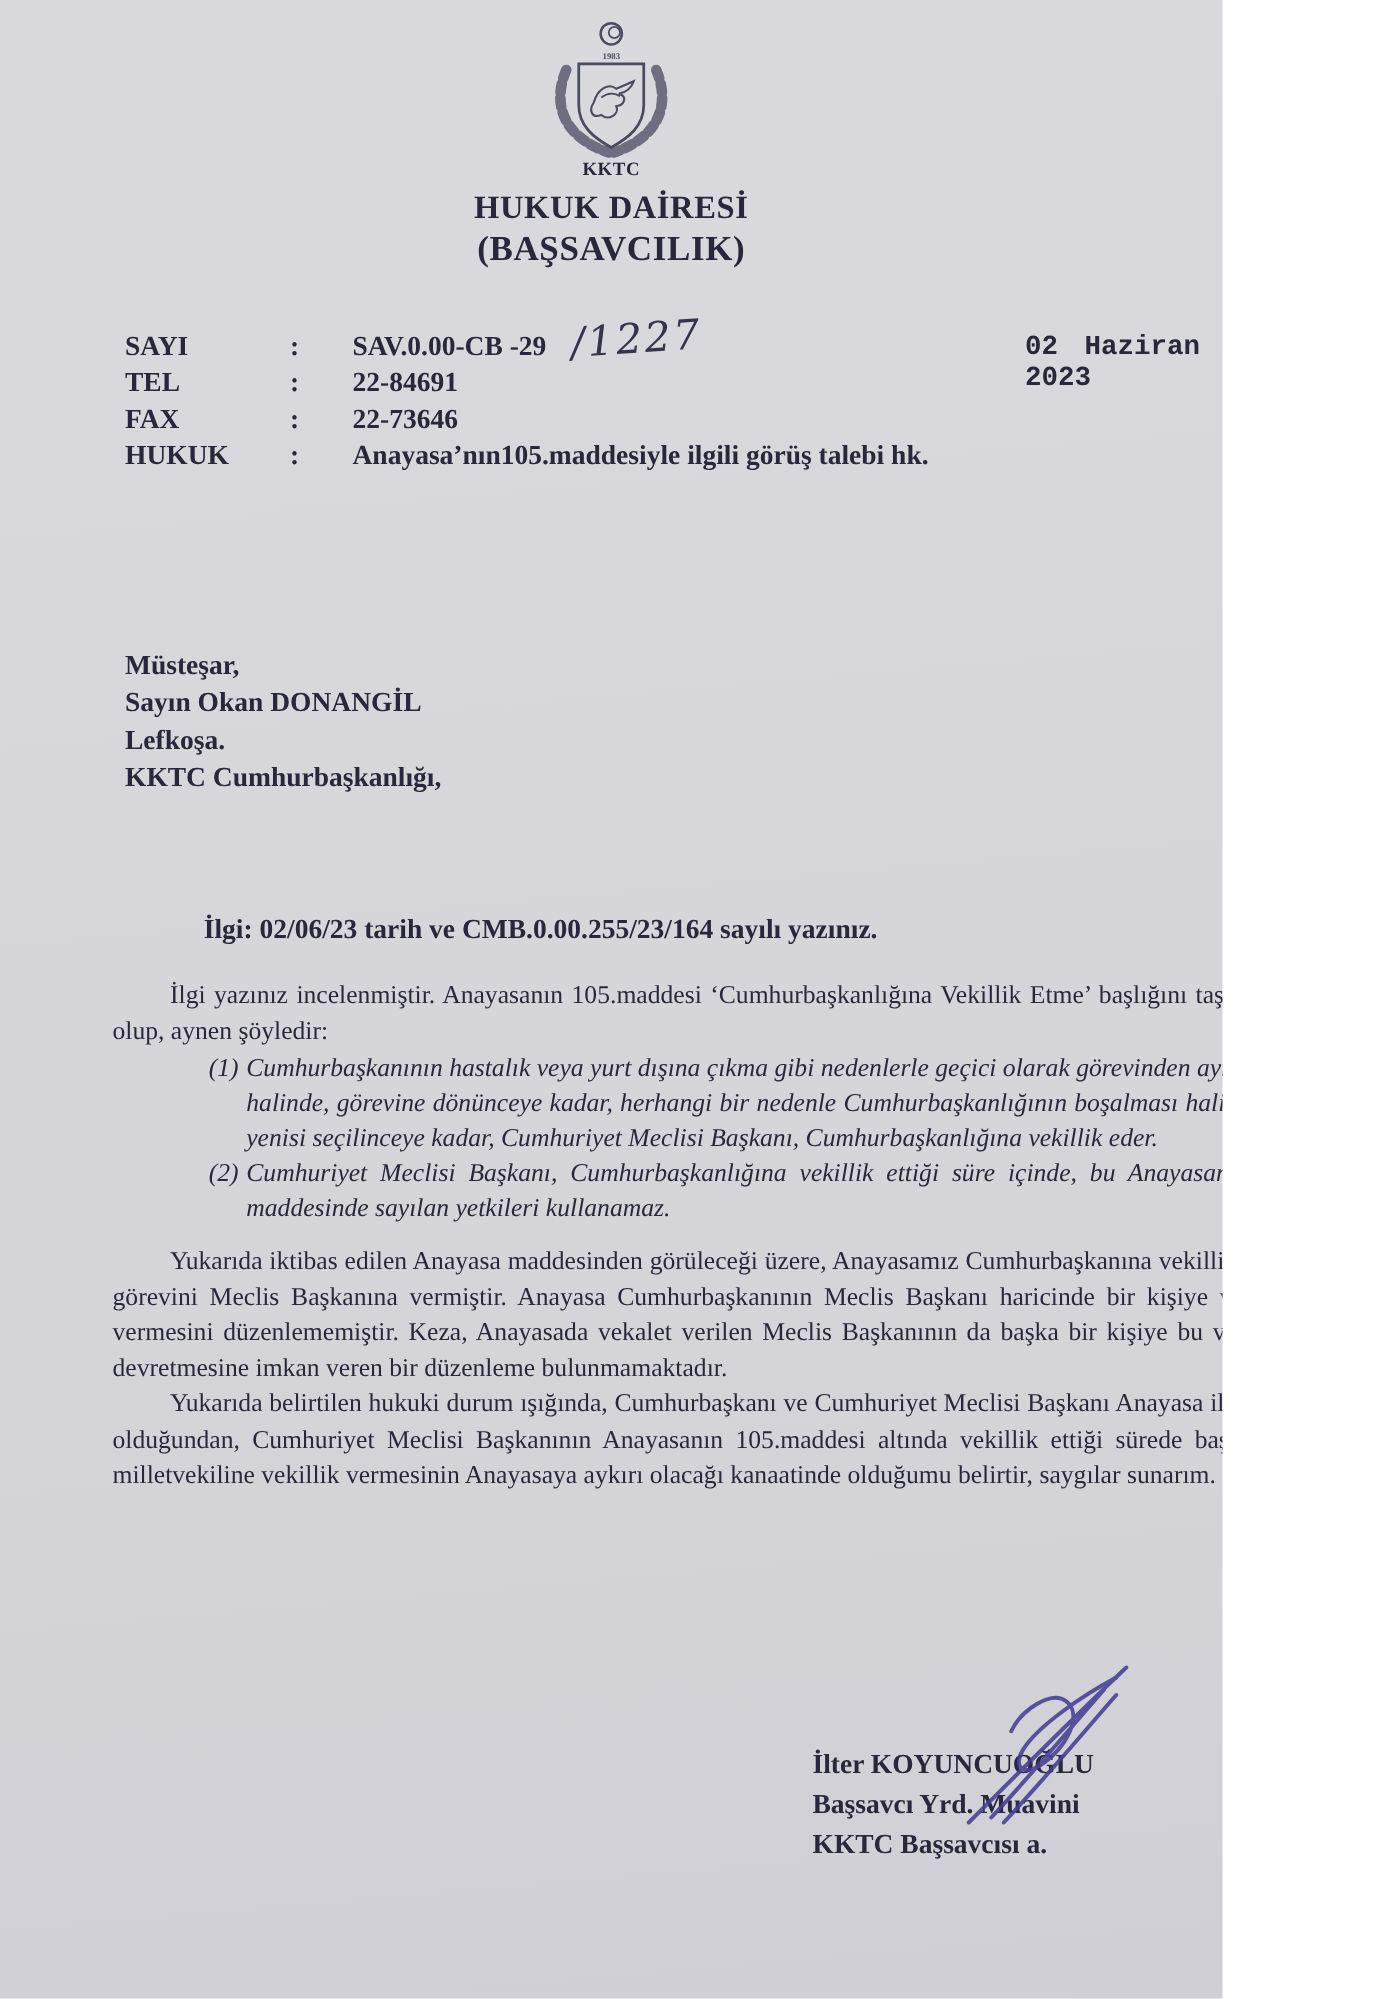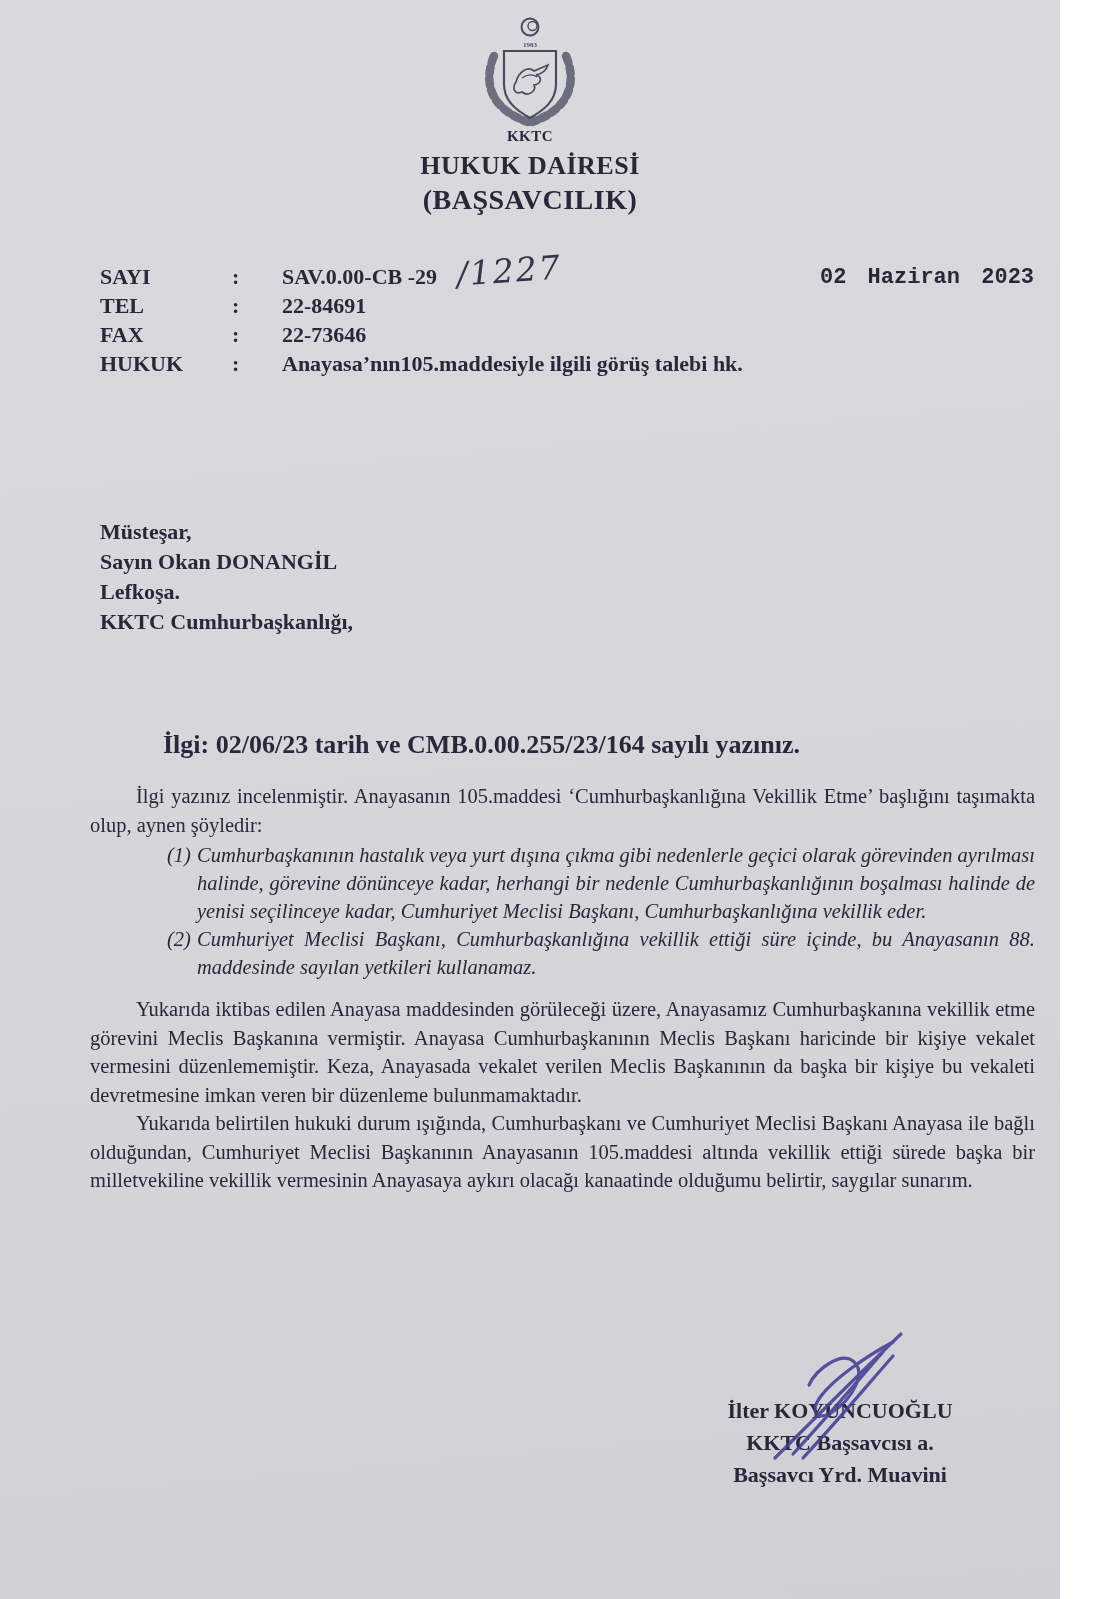--- a/index.html
+++ b/index.html
@@ -1,18 +1,18 @@
 <!DOCTYPE html>
 <html><head>
 <meta charset="utf-8">
 <style>
   html,body{margin:0;padding:0;}
   .page{
     position:relative;
-    width:1060px;height:1599px;
+    width:978px;height:1599px;
     background:linear-gradient(175deg,#dadade 0%,#d7d7db 40%,#d3d3d8 75%,#cfcfd5 100%);
     font-family:"Liberation Serif","DejaVu Serif",serif;
     color:#28283a;
     overflow:hidden;
   }
   .emblem{position:absolute;top:14px;left:0;width:100%;text-align:center;}
   .org{position:absolute;top:128px;left:0;width:100%;text-align:center;font-weight:bold;letter-spacing:.5px;}
   .org-line1{font-size:15px;}
   .org-line2{font-size:26px;margin-top:6px;}
   .org-line3{font-size:28px;margin-top:3px;}
@@ -24,29 +24,29 @@
   .hand-number{
     display:inline-block;
     font-size:33px;font-style:italic;font-weight:normal;
     font-family:"DejaVu Serif",serif;
     color:#34344a;
     transform:rotate(-4deg) translateY(-6px);
     letter-spacing:2px;
   }
   .date{position:absolute;top:265px;left:820px;font-weight:bold;font-size:22px;word-spacing:8px;font-family:Liberation Mono, monospace;}
   .recipient{position:absolute;top:517px;left:100px;font-weight:bold;font-size:22px;line-height:30px;}
-  .reference{position:absolute;top:730px;left:163px;font-weight:bold;font-size:26px;text-align:right;}
+  .reference{position:absolute;top:730px;left:163px;font-weight:bold;font-size:22px;text-align:right;}
   .body{position:absolute;top:782px;left:90px;width:945px;font-size:20.5px;line-height:28.5px;text-align:justify;}
   .p-indent{text-indent:46px;margin:0;}
   .quote-list{margin:2px 0 0 0;font-style:italic;font-size:20.5px;line-height:28px;}
   .qitem{margin-left:107px;text-indent:-30px;text-align:justify;}
   .qnum{display:inline-block;width:30px;text-indent:0;}
   .p2{margin-top:14px;}
   .p3{margin-top:0;}
-  .sigblock{position:absolute;top:1395px;left:650px;width:380px;text-align:center;font-weight:bold;font-size:22px;line-height:32px;}
+  .sigblock{position:absolute;top:1395px;left:650px;width:380px;text-align:left;font-weight:bold;font-size:22px;line-height:32px;}
   .signature-svg{position:absolute;top:1328px;left:745px;z-index:2;}
 </style>
 </head>
 <body>
 
 <div class="page">
 
   <div class="emblem">
     <svg width="132" height="118" viewBox="0 0 132 118">
       <g fill="none" stroke="#4b4b60">
@@ -130,17 +130,17 @@
     <g fill="none" stroke="#453e96" stroke-width="3.2" stroke-linecap="round" opacity="0.88">
       <path d="M148,14 C118,30 88,52 76,68 C64,84 72,93 86,85 C108,71 122,44 108,33 C96,24 72,40 64,57"></path>
       <path d="M30,130 C66,94 118,42 156,6"></path>
       <path d="M48,126 C78,94 110,56 138,24"></path>
       <path d="M58,130 C88,98 120,60 148,28"></path>
     </g>
   </svg>
 
   <div class="sigblock">
     <div>İlter KOYUNCUOĞLU</div>
+    <div>Başsavcı Yrd. Muavini</div>
     <div>KKTC  Başsavcısı a.</div>
-    <div>Başsavcı Yrd. Muavini</div>
   </div>
 
 </div>
 
 </body></html>

